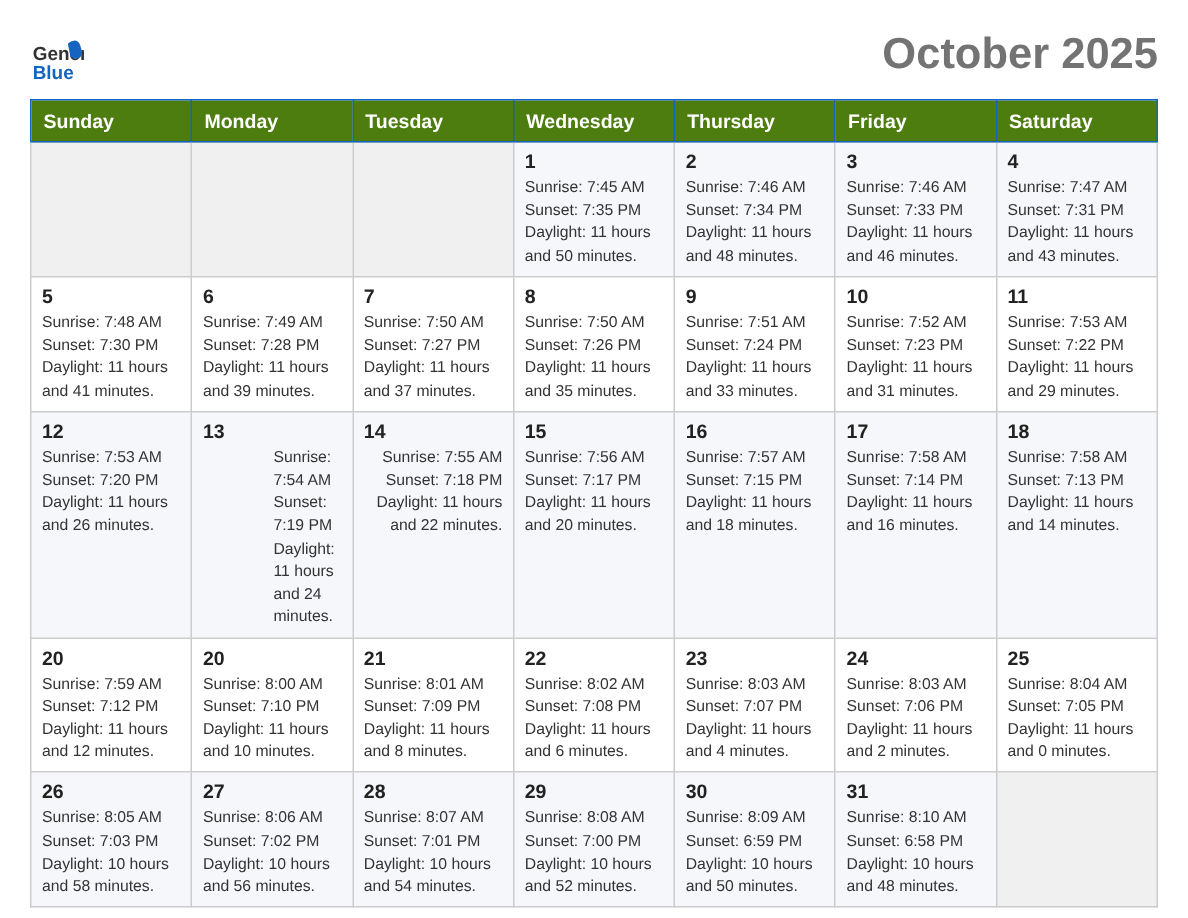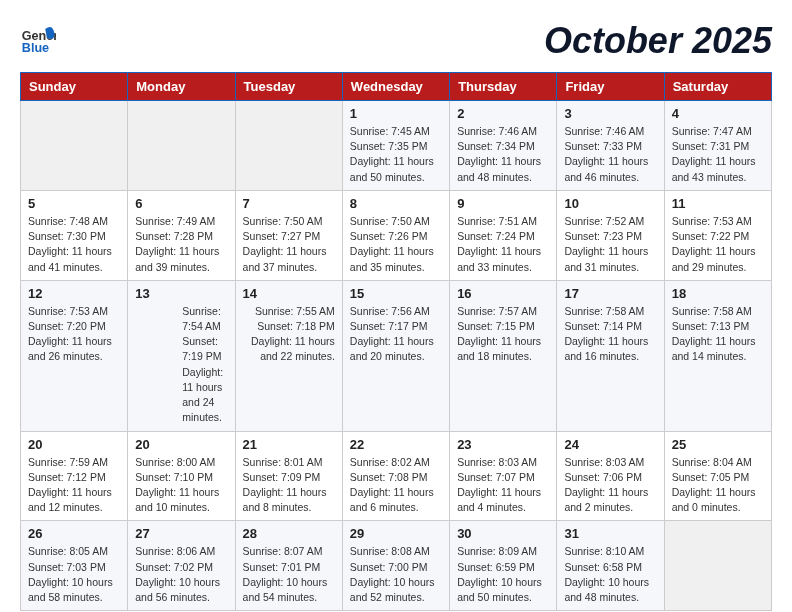--- a/index.html
+++ b/index.html
@@ -22,36 +22,35 @@
       gap: 6px;
     }
     .logo-icon {
       width: 36px;
       height: 36px;
     }
     .title-area {
       text-align: right;
     }
     .month-title {
-      font-size: 36px;
+      font-size: 29px;
       font-weight: bold;
-      color: #0f172a;
-      font-style: italic;
+      color: #737373;
     }
     .location {
       font-size: 14px;
       color: #555;
     }
     .calendar {
       width: 100%;
       border-collapse: collapse;
       border: 1px solid #ccc;
     }
     .calendar th {
-      background-color: #b91c1c;
+      background-color: #4d7c0f;
       color: #fff;
       text-align: left;
       padding: 6px 8px;
       font-size: 13px;
       font-weight: bold;
       border: 1px solid #1565c0;
     }
     .calendar td {
       vertical-align: top;
       border: 1px solid #ccc;

